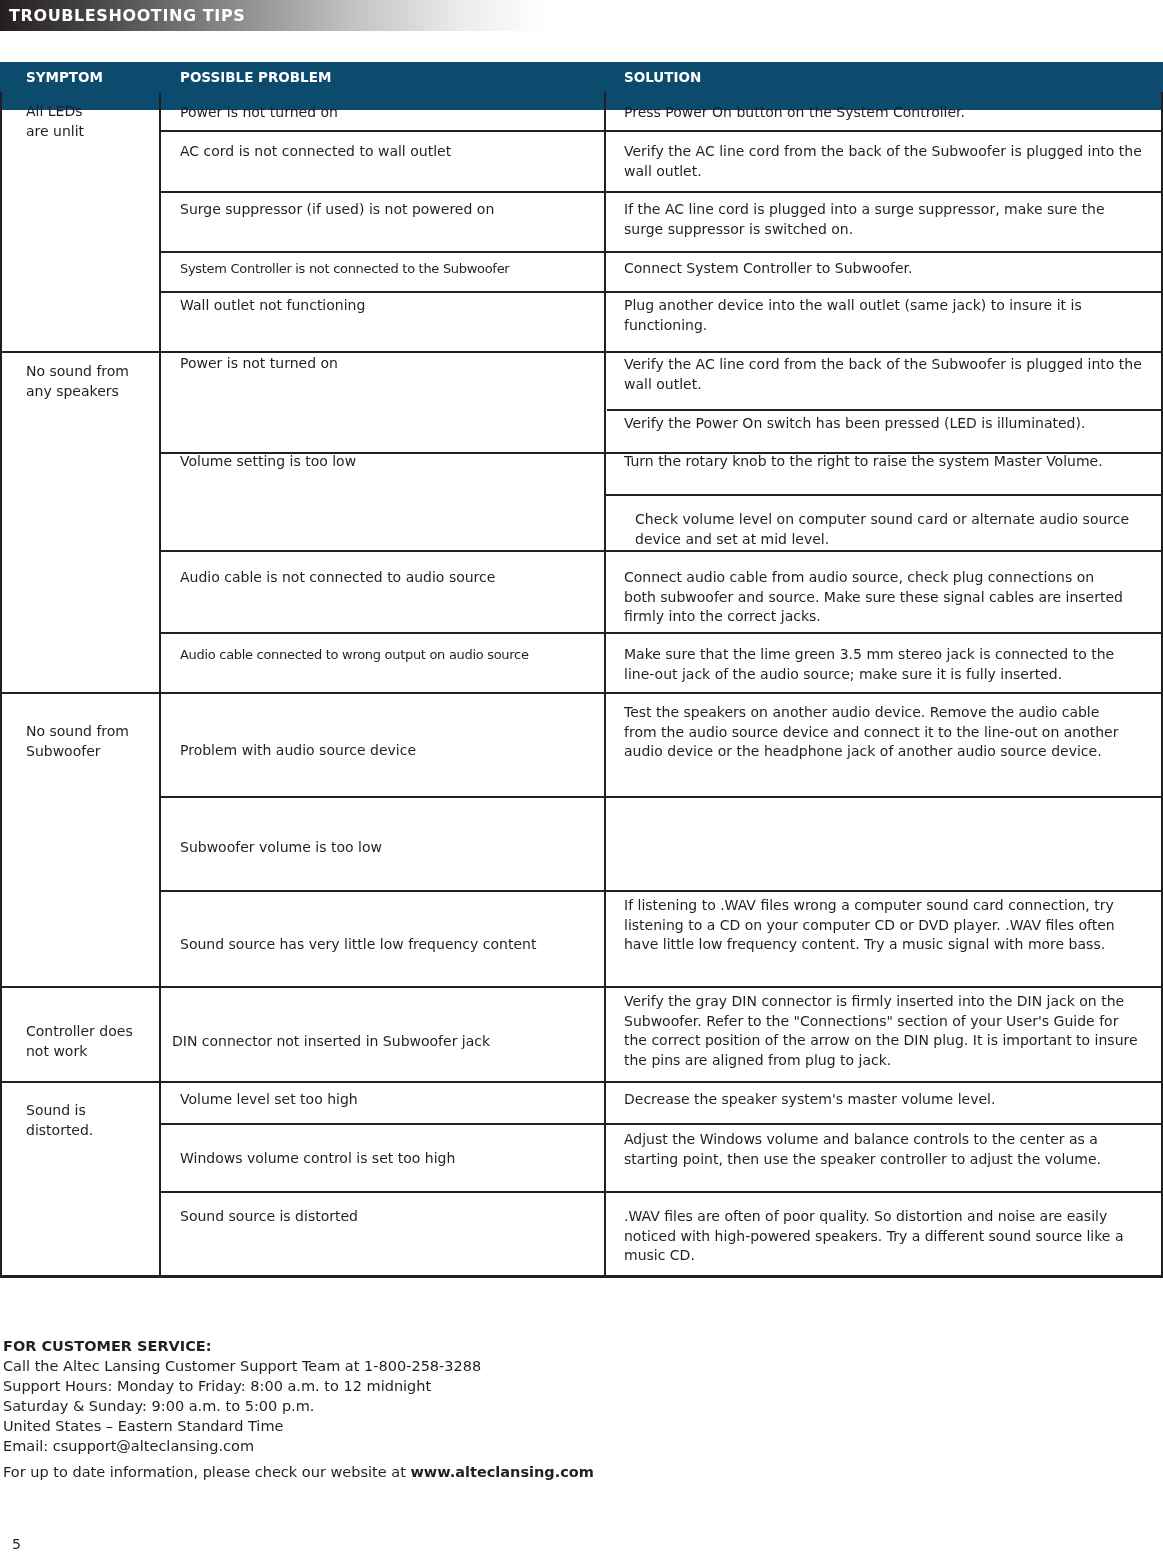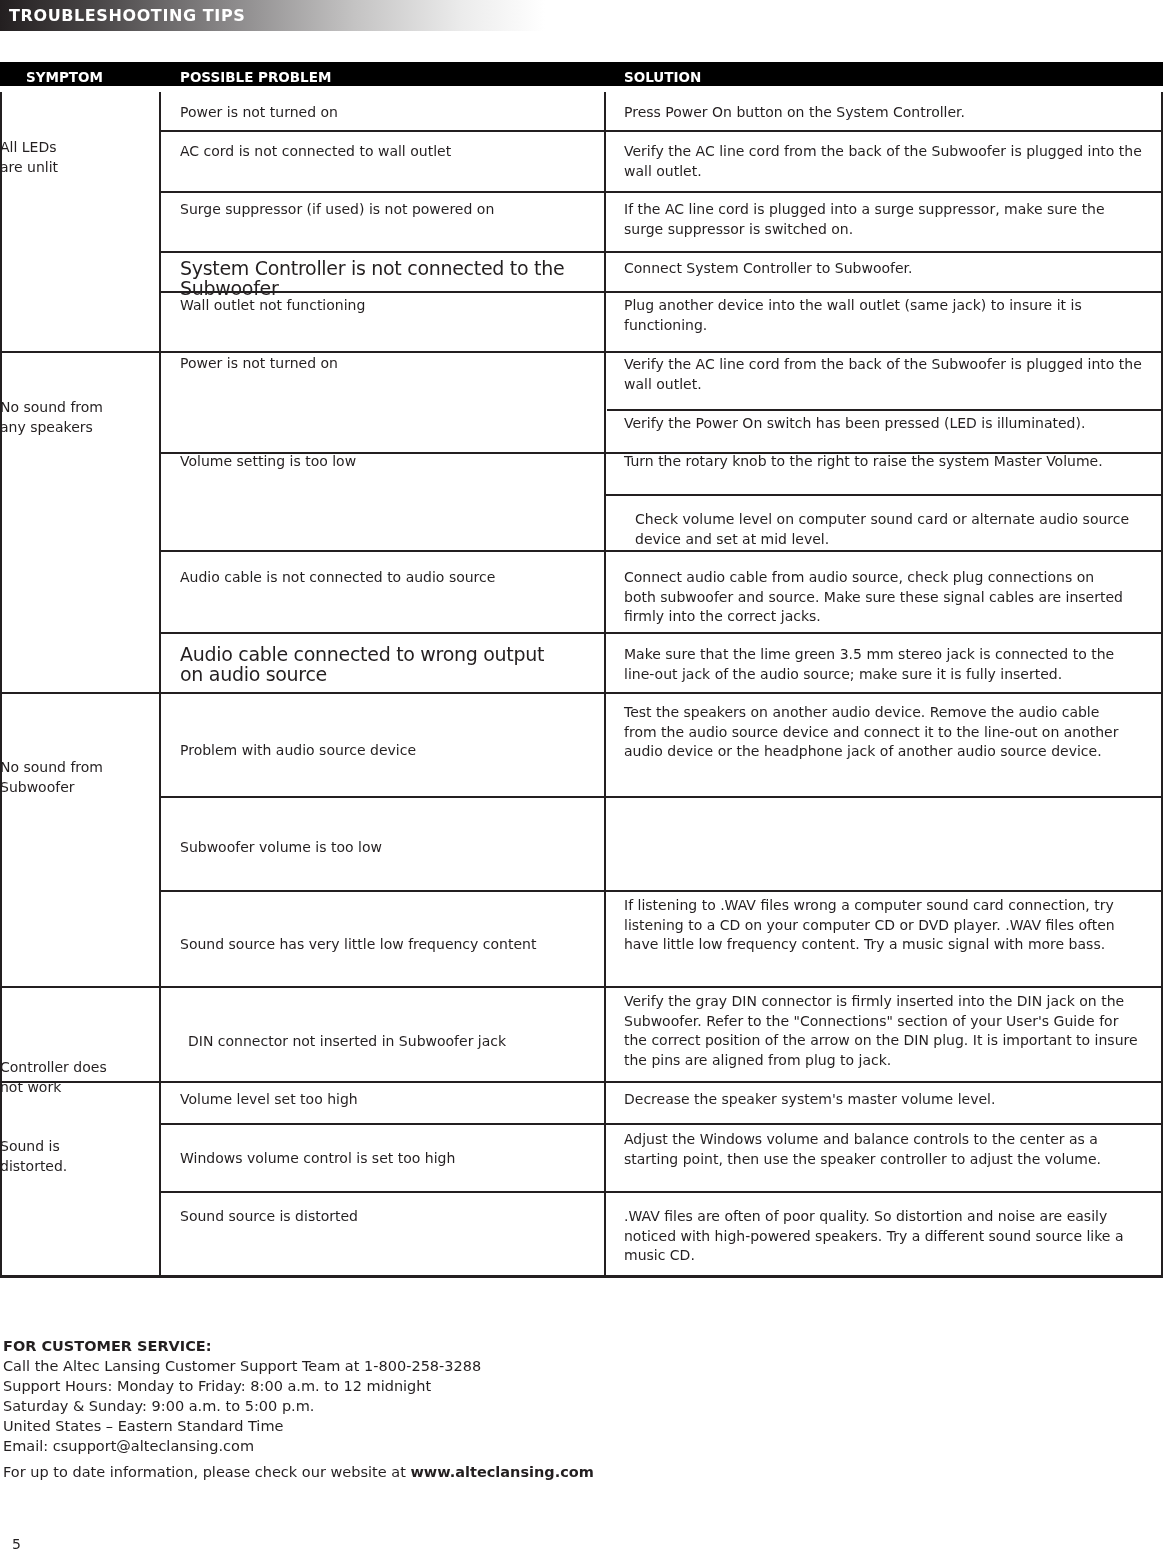--- a/index.html
+++ b/index.html
@@ -11,33 +11,33 @@
       position: absolute; left: 0; top: 0; width: 545px; height: 31px;
       background: linear-gradient(to right, #231f20 0%, #4a4748 18%, #8a8889 42%, #c4c3c3 65%, #ececec 85%, #ffffff 100%);
     }
     .title-bar .title-text {
       position: absolute; left: 9px; top: 6px;
       font-family: "DejaVu Sans", sans-serif; font-weight: bold;
       font-size: 16px; letter-spacing: 0.6px; color: #ffffff;
     }
     .table { position: absolute; left: 0; top: 62px; width: 1163px; height: 1216px; }
     .thead {
-      position: absolute; left: 0; top: 0; width: 1163px; height: 24px; background: #000000;
+      position: absolute; left: 0; top: 0; width: 1163px; height: 48px; background: #0c4a6e;
     }
     .thead .th {
       position: absolute; top: 7px; color: #ffffff; font-weight: bold; font-size: 13.5px;
     }
     .cell { position: absolute; box-sizing: border-box; font-size: 14px; line-height: 19.5px; }
     .hline { position: absolute; height: 2px; background: #231f20; }
     .hline.thin { height: 1.5px; }
     .vline { position: absolute; width: 2px; background: #231f20; }
-    .sym { padding-top: 10px; margin-top: 36px; }
+    .sym { padding-left: 26px; padding-top: 10px; }
     .prob { padding-left: 20px; }
     .sol { padding-left: 19px; padding-right: 20px; }
-    .small { font-size: 19px; letter-spacing: -0.3px; }
+    .small { font-size: 13px; letter-spacing: -0.3px; }
     .footer { position: absolute; left: 3px; top: 1336px; font-size: 14.5px; line-height: 20px; }
     .footer .bold { font-weight: bold; }
     .footer .website-line { margin-top: 6px; }
     .page-num { position: absolute; left: 12px; top: 1536px; font-size: 14px; }
   </style>
 </head>
 <body>
 
 <div class="title-bar">
   <span class="title-text">TROUBLESHOOTING TIPS</span>
@@ -112,21 +112,21 @@
   <div class="cell prob" style="left:160px; top:776px; width:445px;">Subwoofer volume is too low</div>
   <div class="hline" style="left:160px; top:828px; width:1003px;"></div>
 
   <div class="cell prob" style="left:160px; top:873px; width:445px;">Sound source has very little low frequency content</div>
   <div class="cell sol" style="left:605px; top:834px; width:530px;">If listening to .WAV files wrong a computer sound card connection, try listening to a CD on your computer CD or DVD player. .WAV files often have little low frequency content.  Try a music signal with more bass.</div>
   <div class="hline" style="left:0; top:924px; width:1163px;"></div>
 
   <div class="cell sym" style="left:0; top:925px; width:160px; padding-top:35px; white-space:pre-line;">Controller does
 not work</div>
 
-  <div class="cell prob" style="left:168px; top:970px; width:445px;">DIN connector not inserted in Subwoofer jack</div>
+  <div class="cell prob" style="left:152px; top:970px; width:445px;">DIN connector not inserted in Subwoofer jack</div>
   <div class="cell sol" style="left:605px; top:930px; width:558px;">Verify the gray DIN connector is firmly inserted into the DIN jack on the Subwoofer.  Refer to the "Connections" section of your User's Guide for the correct position of the arrow on the DIN plug.  It is important to insure the pins are aligned from plug to jack.</div>
   <div class="hline" style="left:0; top:1019px; width:1163px;"></div>
 
   <div class="cell sym" style="left:0; top:1020px; width:160px; padding-top:19px; white-space:pre-line;">Sound is
 distorted.</div>
 
   <div class="cell prob" style="left:160px; top:1028px; width:445px;">Volume level set too high</div>
   <div class="cell sol" style="left:605px; top:1028px; width:558px;">Decrease the speaker system's master volume level.</div>
   <div class="hline thin" style="left:160px; top:1061px; width:1003px;"></div>
 

